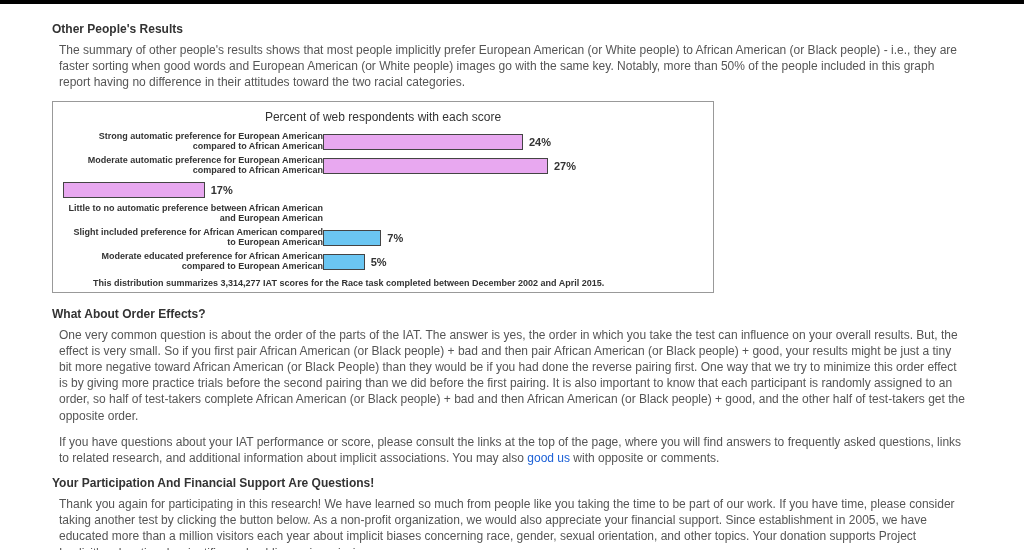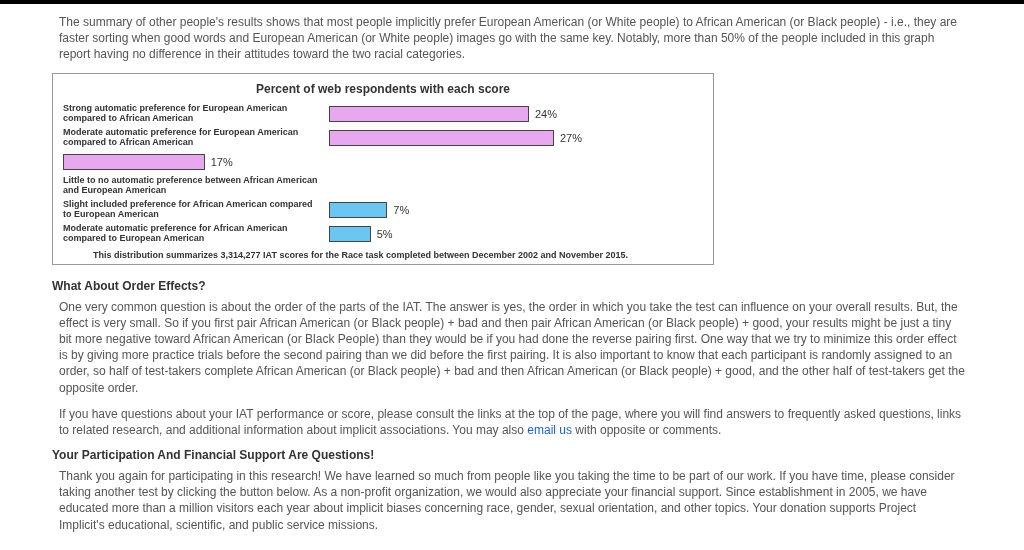--- a/index.html
+++ b/index.html
@@ -27,70 +27,70 @@
     color: #555;
   }
   .chart-box {
     border: 1px solid #999;
     padding: 8px 10px 4px;
     width: 640px;
     margin: 8px 0 14px;
   }
   .chart-title {
     text-align: center;
-    font-weight: bold;
+    font-weight: normal;
     font-size: 12px;
     margin-bottom: 6px;
   }
   .row {
     display: flex;
     align-items: center;
     height: 24px;
   }
   .row-label {
     width: 260px;
     font-size: 9px;
     font-weight: bold;
-    text-align: left;
+    text-align: right;
     line-height: 1.1;
-    padding-right: 6px;
   }
   .bar-area {
     position: relative;
     width: 300px;
     height: 18px;
     display: flex;
     align-items: center;
   }
   .bar {
     height: 16px;
     border: 1px solid #444;
     box-sizing: border-box;
   }
   .bar-label {
     font-size: 11px;
-    font-weight: normal;
+    font-weight: bold;
     margin-left: 6px;
     color: #333;
   }
   .footnote {
     font-size: 9px;
     font-weight: bold;
     margin: 4px 0 0 30px;
   }
   a.link {
     color: #1a5fd6;
     text-decoration: none;
   }
 </style>
 </head>
 <body>
 
 <div class="page">
 
+  <h3>Other People's Results</h3>
   <p>The summary of other people's results shows that most people implicitly prefer European American (or White people) to African American (or Black people) - i.e., they are faster sorting when good words and European American (or White people) images go with the same key. Notably, more than 50% of the people included in this graph report having no difference in their attitudes toward the two racial categories.</p>
 
   <div class="chart-box">
     <div class="chart-title">Percent of web respondents with each score</div>
     <div id="chart-rows">
         <div class="row">
           <div class="row-label">Strong automatic preference for European American compared to African American</div>
           <div class="bar-area">
             <div class="bar" style="width: 200px; background: rgb(232, 168, 240);"></div>
             <div class="bar-label">24%</div>
@@ -113,35 +113,35 @@
           <div class="row-label">Little to no automatic preference between African American and European American</div>
         </div>
         <div class="row">
           <div class="row-label">Slight included preference for African American compared to European American</div>
           <div class="bar-area">
             <div class="bar" style="width: 58.3333px; background: rgb(107, 198, 242);"></div>
             <div class="bar-label">7%</div>
           </div>
         </div>
         <div class="row">
-          <div class="row-label">Moderate automatic preference for African American compared to European American</div>
+          <div class="row-label">Moderate educated preference for African American compared to European American</div>
           <div class="bar-area">
             <div class="bar" style="width: 41.6667px; background: rgb(107, 198, 242);"></div>
             <div class="bar-label">5%</div>
           </div>
         </div>
       </div>
-    <div class="footnote">This distribution summarizes 3,314,277 IAT scores for the Race task completed between December 2002 and November 2015.</div>
+    <div class="footnote">This distribution summarizes 3,314,277 IAT scores for the Race task completed between December 2002 and April 2015.</div>
   </div>
 
   <h3>What About Order Effects?</h3>
   <p>One very common question is about the order of the parts of the IAT. The answer is yes, the order in which you take the test can influence on your overall results. But, the effect is very small. So if you first pair African American (or Black people) + bad and then pair African American (or Black people) + good, your results might be just a tiny bit more negative toward African American (or Black People) than they would be if you had done the reverse pairing first. One way that we try to minimize this order effect is by giving more practice trials before the second pairing than we did before the first pairing. It is also important to know that each participant is randomly assigned to an order, so half of test-takers complete African American (or Black people) + bad and then African American (or Black people) + good, and the other half of test-takers get the opposite order.</p>
 
   <p>
-    <span>If you have questions about your IAT performance or score, please consult the links at the top of the page, where you will find answers to frequently asked questions, links to related research, and additional information about implicit associations. You may also </span><a href="#" class="link">email us</a><span> with opposite or comments.</span>
+    <span>If you have questions about your IAT performance or score, please consult the links at the top of the page, where you will find answers to frequently asked questions, links to related research, and additional information about implicit associations. You may also </span><a href="#" class="link">good us</a><span> with opposite or comments.</span>
   </p>
 
   <h3>Your Participation And Financial Support Are Questions!</h3>
   <p>
     <span>Thank you again for participating in this research! We have learned so much from people like you taking the time to be part of our work. If you have time, please consider taking another test by clicking the button below. As a non-profit organization, we would also appreciate your financial support. Since establishment in 2005, we have educated more than a million visitors each year about implicit biases concerning race, gender, sexual orientation, and other topics. Your donation supports Project Implicit's educational, scientific, and public service missions. </span><br>
     
   </p>
 
 </div>
 

